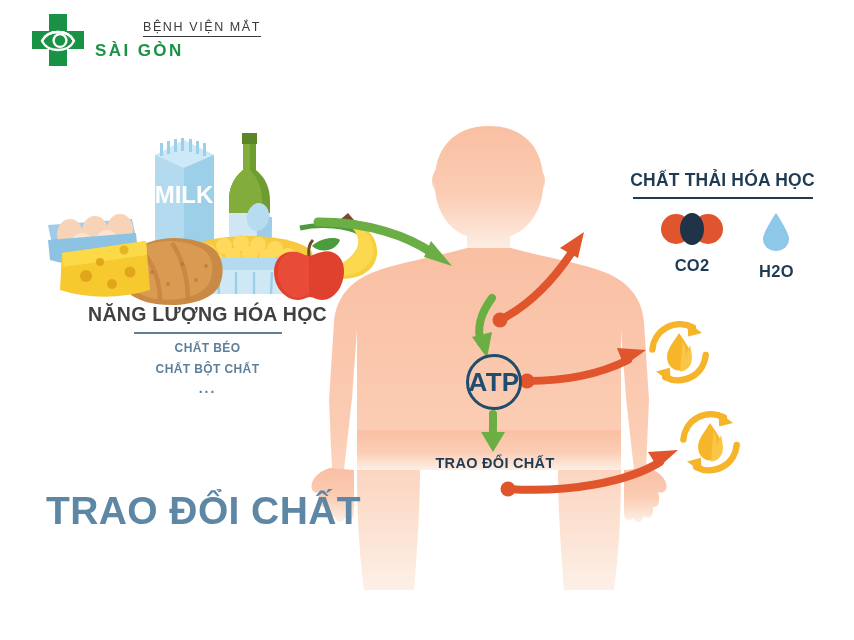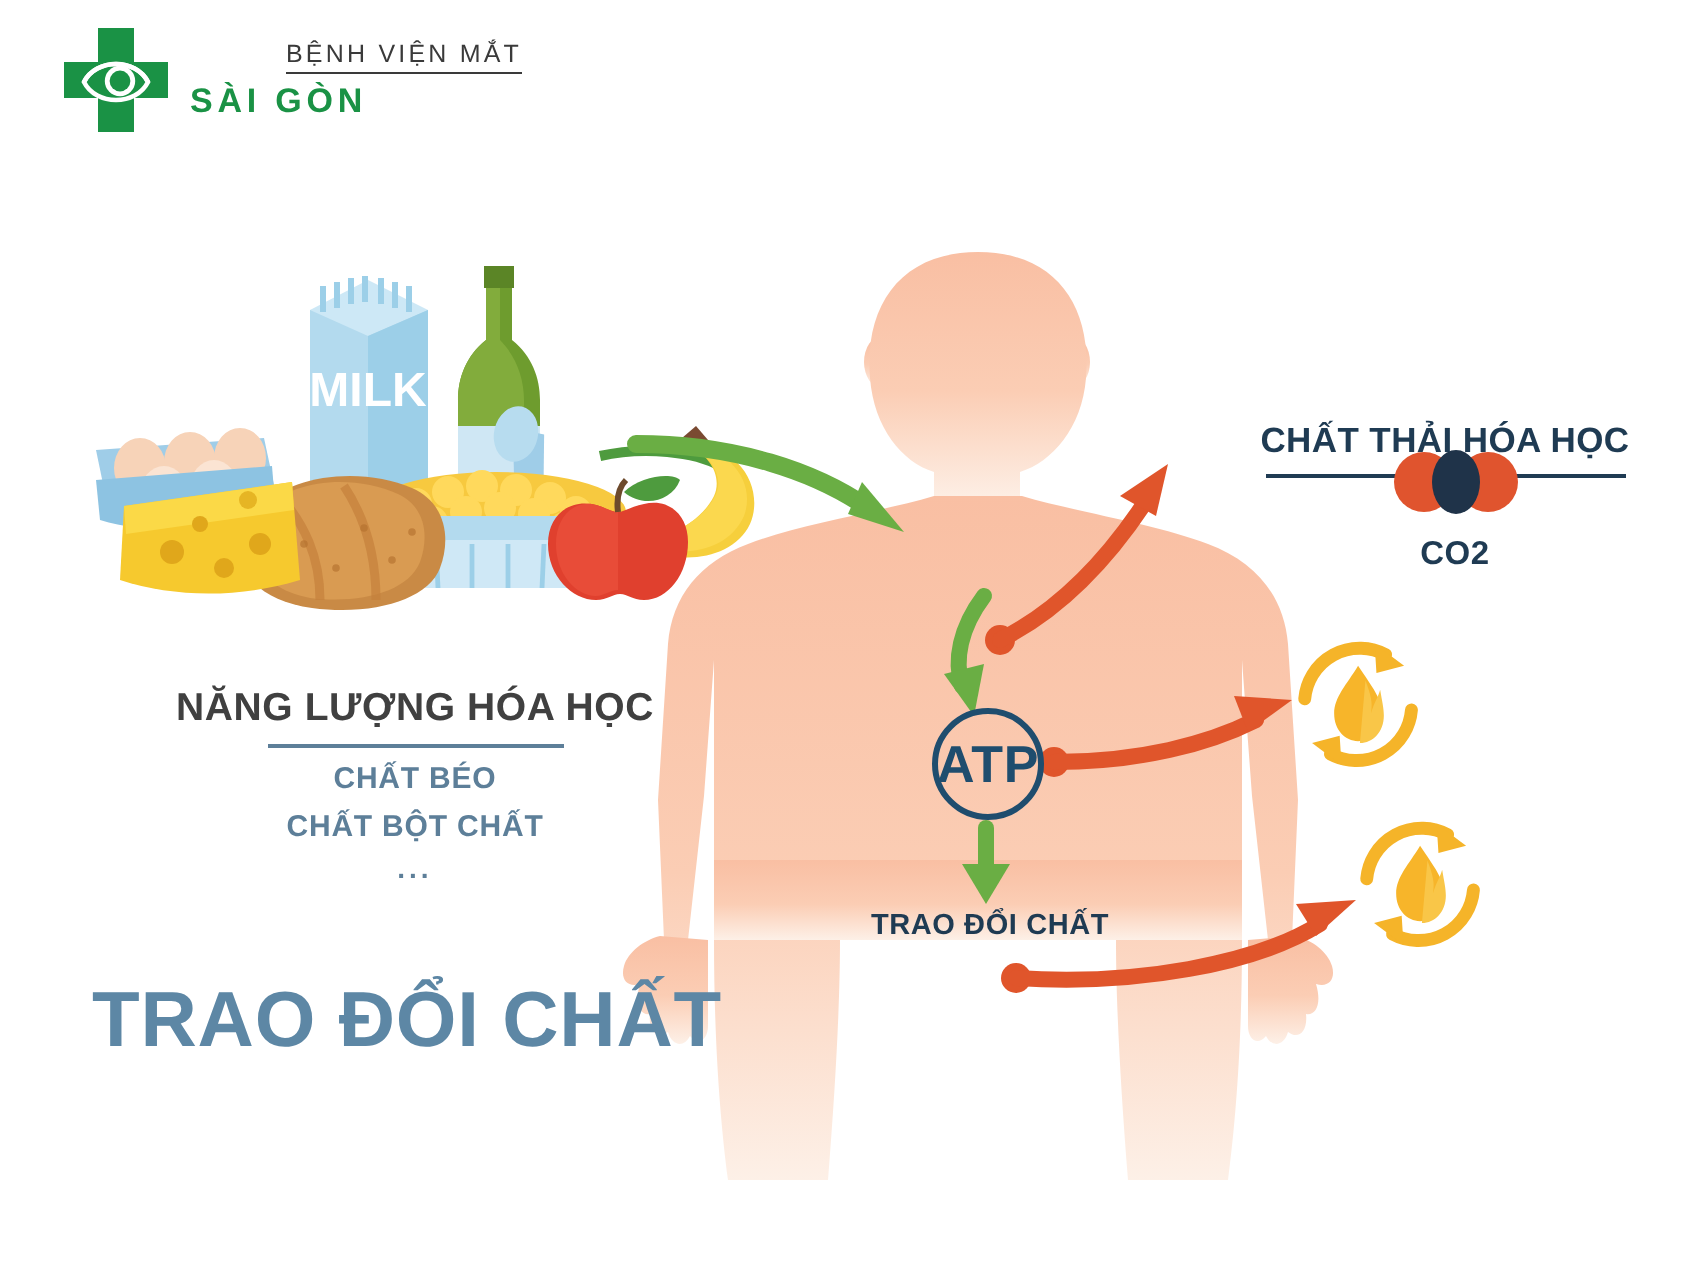--- a/index.html
+++ b/index.html
@@ -18,40 +18,40 @@
   #logo-line1 {
     font-size: 12.5px; letter-spacing: 1.6px; color: #3a3a3a; font-weight: 400;
     border-bottom: 1.6px solid #3a3a3a; padding-bottom: 2px; white-space: nowrap; margin-left: 48px;
   }
   #logo-line2 {
     font-size: 17px; font-weight: bold; letter-spacing: 2.4px; color: #1a9245;
     margin-top: 4px; white-space: nowrap;
   }
 
   
-  .heading-block { position: absolute; text-align: center; margin-top: 40px; }
+  .heading-block { position: absolute; text-align: center; }
   .heading-title {
     font-weight: bold; white-space: nowrap;
   }
   .heading-rule { height: 2px; margin: 6px auto 0; }
   .sub-line { white-space: nowrap; font-weight: bold; }
 
   #left-heading { left: 75px; top: 303px; width: 265px; }
   #left-heading .heading-title { font-size: 19.5px; color: #404040; letter-spacing: 0.3px; }
   #left-heading .heading-rule { width: 148px; background: #5d7f99; }
-  #left-heading .sub-line { font-size: 15px; color: #5d7f99; margin-top: 7px; letter-spacing: 0.4px; }
+  #left-heading .sub-line { font-size: 12px; color: #5d7f99; margin-top: 7px; letter-spacing: 0.4px; }
   #left-heading .dots { font-size: 14px; color: #5d7f99; margin-top: 4px; letter-spacing: 2px; font-weight: bold; }
 
   #right-heading { left: 610px; top: 170px; width: 225px; }
   #right-heading .heading-title { font-size: 17.5px; color: #1f3b53; letter-spacing: 0.2px; }
   #right-heading .heading-rule { width: 180px; background: #1f3b53; }
 
   
   #waste-row {
-    position: absolute; left: 640px; top: 224px; width: 175px;
+    position: absolute; left: 640px; top: 212px; width: 175px;
     display: flex; justify-content: center; gap: 36px; align-items: flex-start;
   }
   .waste-item { display: flex; flex-direction: column; align-items: center; }
   .waste-label {
     margin-top: 10px; font-size: 16.5px; font-weight: bold; color: #1f3b53; letter-spacing: 0.3px;
   }
 
   
   #atp-node {
     position: absolute; left: 466px; top: 354px;
@@ -332,17 +332,24 @@
 
   <div id="waste-row">
     <div class="waste-item">
       <svg width="62" height="34" viewBox="0 0 62 34">
         <circle cx="15" cy="17" r="15" fill="#e0542e"></circle>
         <circle cx="47" cy="17" r="15" fill="#e0542e"></circle>
         <ellipse cx="31" cy="17" rx="12" ry="16" fill="#1f3349"></ellipse>
       </svg>
       <div class="waste-label">CO2</div>
     </div>
+    <div class="waste-item">
+      <svg width="30" height="40" viewBox="0 0 30 40">
+        <path d="M15 1 C15 1, 28 20, 28 27 C28 34, 22 39, 15 39
+                 C8 39, 2 34, 2 27 C2 20, 15 1, 15 1 Z" fill="#8ec8e8"></path>
+      </svg>
+      <div class="waste-label">H2O</div>
+    </div>
   </div>
 
   <div id="big-title">TRAO ĐỔI CHẤT</div>
 
 </div>
 
 </body></html>

